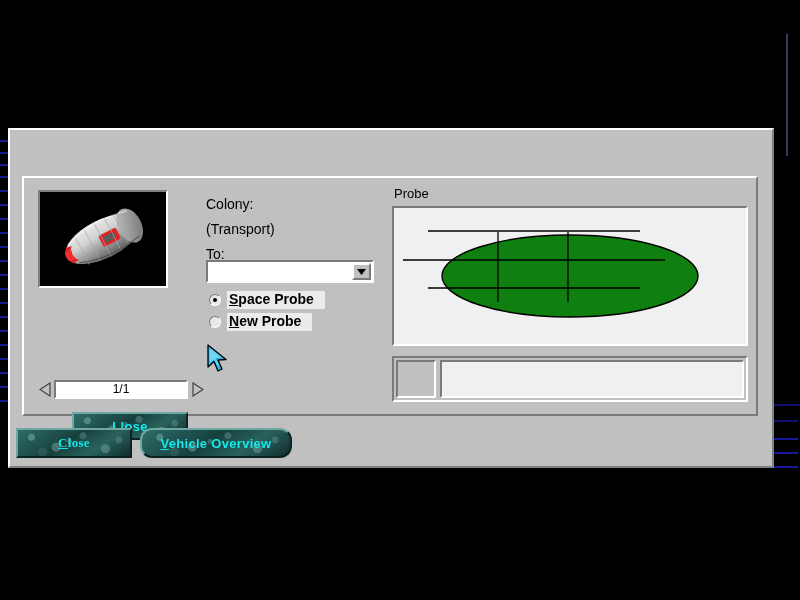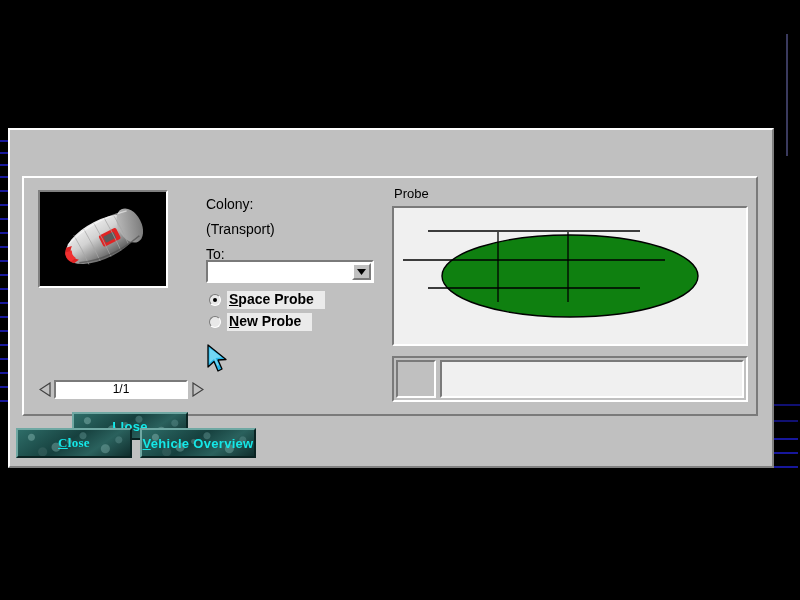--- a/index.html
+++ b/index.html
@@ -175,21 +175,21 @@
     color: #15e8e8;
     font-weight: bold;
     font-size: 13px;
     cursor: default;
     letter-spacing: 0.3px;
   }
   .texbtn .accel { text-decoration: underline; }
 
   #btn-launch { left: 48px; top: 234px; width: 116px; height: 28px; }
   #btn-close  { left: 16px; top: 428px; width: 116px; height: 30px; font-family: Liberation Serif, serif; }
-  #btn-vehicle{ left: 140px; top: 428px; width: 116px; height: 30px; }
+  #btn-vehicle{ left: 140px; top: 428px; width: 152px; height: 30px; border-radius: 12px; }
 
   
   #labels { position: absolute; left: 182px; top: 18px; width: 175px; }
   .flabel {
     font-size: 14px;
     color: #000000;
     margin-bottom: 9px;
     white-space: nowrap;
   }
 

